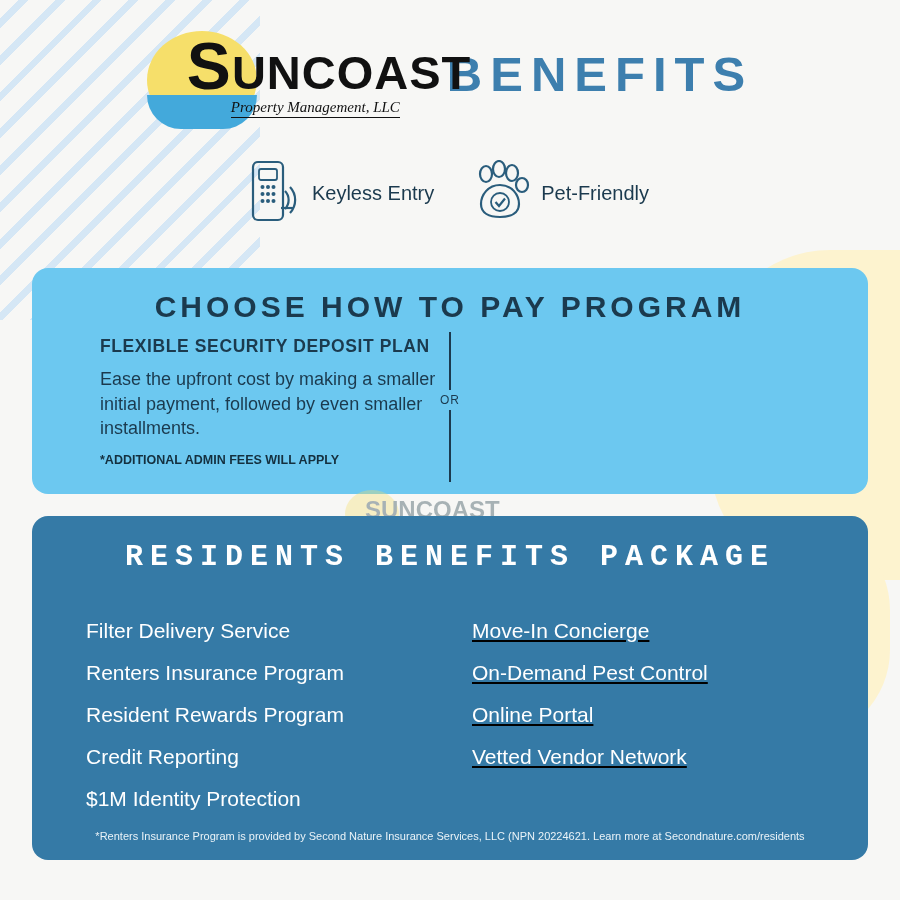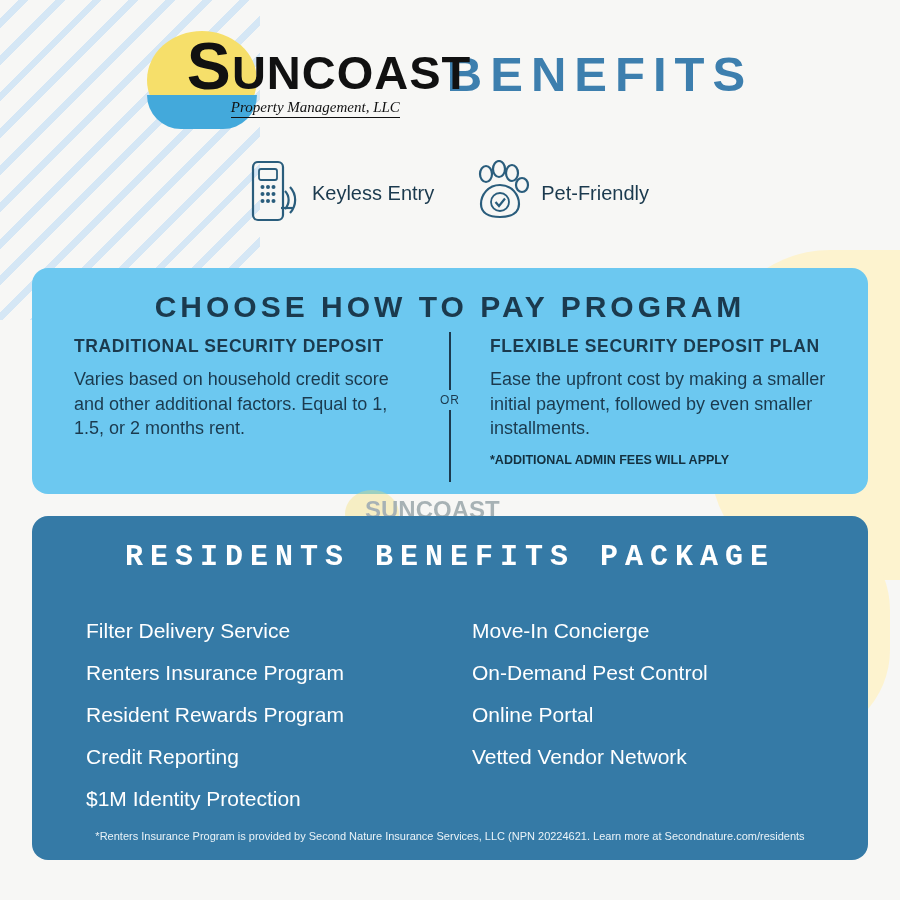--- a/index.html
+++ b/index.html
@@ -227,21 +227,21 @@
     color: #ffffff;
     margin-bottom: 26px;
     font-family: Liberation Mono, monospace;
   }
   .rbp-cols {
     display: flex;
     padding: 0 26px;
     margin-top: 46px;
   }
   .rbp-col { width: 50%; }
-  .rbp-col.right { padding-left: 22px; }
+  .rbp-col.right { padding-left: 22px; text-decoration: underline; }
   .rbp-item {
     font-size: 21px;
     color: #ffffff;
     margin-bottom: 20px;
     line-height: 1.05;
   }
   .rbp-foot {
     position: absolute;
     left: 0; bottom: 18px;
     width: 100%;
@@ -307,24 +307,20 @@
           <path d="M21.5 42 l3.5 4 l6 -7.5" fill="none" stroke="#2a5d7c" stroke-width="2.2"></path>
         </svg>
       </span>
       <span class="feature-label">Pet-Friendly</span>
     </div>
   </div>
 
   <div class="card" id="pay-card">
     <div class="pay-title">CHOOSE HOW TO PAY PROGRAM</div>
     <div class="pay-cols">
-      <div class="pay-col left">
-        <div class="pay-head">TRADITIONAL SECURITY DEPOSIT</div>
-        <div class="pay-body">Varies based on household credit score and other additional factors. Equal to 1, 1.5, or 2 months rent.</div>
-      </div>
       <div class="pay-col right">
         <div class="pay-head">FLEXIBLE SECURITY DEPOSIT PLAN</div>
         <div class="pay-body">Ease the upfront cost by making a smaller initial payment, followed by even smaller installments.</div>
         <div class="pay-note">*ADDITIONAL ADMIN FEES WILL APPLY</div>
       </div>
       <div class="divider"></div>
       <div class="or-chip">OR</div>
       <div class="watermark">
         <div class="wm-sun"></div>
         <div class="wm-sun-b"></div>

